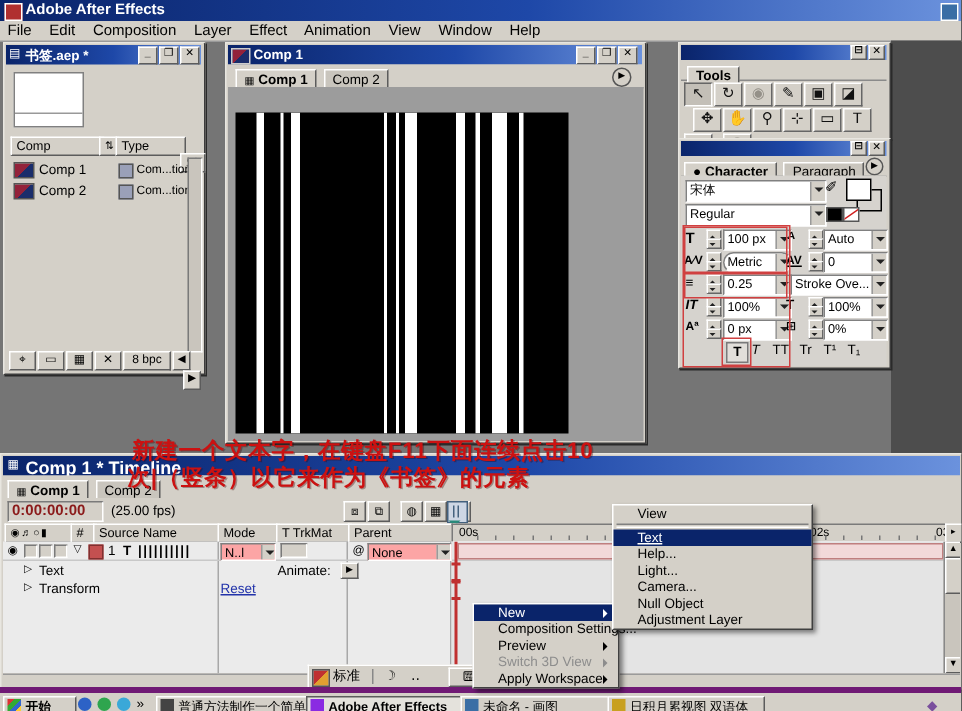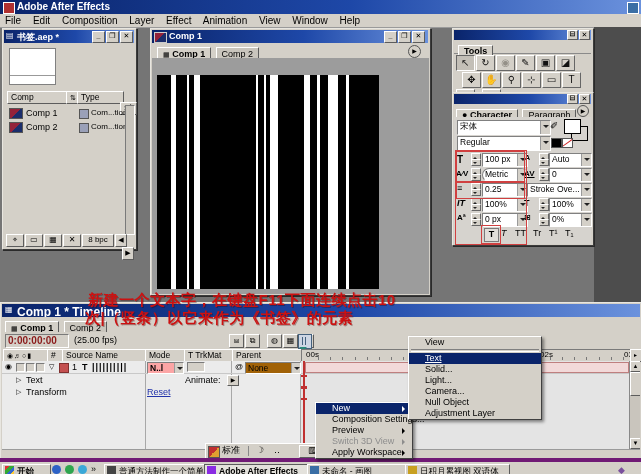--- a/index.html
+++ b/index.html
@@ -370,24 +370,24 @@
       <div class="abs" style="left:0;top:0;width:638px;height:12px;border-bottom:1px solid #c8c8c8;">
         <span class="abs rowtxt" style="left:3px;font-size:8px;">◉</span>
         <span class="tinybox" style="left:14px;top:2px;"></span>
         <span class="tinybox" style="left:24px;top:2px;"></span>
         <span class="tinybox" style="left:34px;top:2px;"></span>
         <span class="abs rowtxt" style="left:47px;font-size:7px;">▽</span>
         <span class="abs" style="left:57px;top:2px;width:8px;height:8px;background:#c45050;border:1px solid #803030;"></span>
         <span class="abs rowtxt" style="left:70px;">1</span>
         <span class="abs rowtxt" style="left:80px;font-weight:bold;">T</span>
         <span class="abs rowtxt" style="left:90px;font-weight:bold;letter-spacing:1px;">||||||||||</span>
-        <span class="combo" style="left:145px;top:1px;width:33px;height:10px;background:#fca5a5;font-weight:bold;"><span>N..l</span><span class="dd" style="width:8px;"></span></span>
+        <span class="combo" style="left:145px;top:1px;width:33px;height:10px;background:#fca5a5;"><span>N..l</span><span class="dd" style="width:8px;"></span></span>
         <span class="tinybox" style="left:185px;top:1px;width:16px;height:8px;"></span>
         <span class="abs rowtxt" style="left:233px;font-size:8px;">@</span>
-        <span class="combo" style="left:243px;top:1px;width:52px;height:10px;background:#a16207;"><span>None</span><span class="dd" style="width:8px;"></span></span>
+        <span class="combo" style="left:243px;top:1px;width:52px;height:10px;background:#fca5a5;"><span>None</span><span class="dd" style="width:8px;"></span></span>
       </div>
 
       <div class="abs" style="left:303px;top:1px;width:322px;height:9px;background:#f2d9d9;border:1px solid #bf7f7f;"></div>
 
       <div class="abs" style="left:0;top:13px;width:638px;height:12px;">
         <span class="abs rowtxt" style="left:14px;font-size:7px;">▷</span>
         <span class="abs rowtxt" style="left:24px;">Text</span>
         <span class="abs rowtxt" style="left:183px;">Animate:</span>
         <span class="abs wbtn" style="left:224px;top:1px;width:10px;height:9px;line-height:9px;font-size:6px;">▶</span>
       </div>
@@ -419,21 +419,21 @@
     <div class="mi"><span>Composition Settings...</span></div>
     <div class="mi"><span>Preview</span><span class="subarr"></span></div>
     <div class="mi dis"><span>Switch 3D View</span><span class="subarr"></span></div>
     <div class="mi"><span>Apply Workspace</span><span class="subarr"></span></div>
   </div>
 
   <div class="abs menu" style="left:408px;top:336px;width:132px;">
     <div class="mi"><span>View</span></div>
     <div class="msep"></div>
     <div class="mi hl"><span style="text-decoration:underline;">Text</span></div>
-    <div class="mi"><span>Solid...</span></div>
+    <div class="mi"><span>Help...</span></div>
     <div class="mi"><span>Light...</span></div>
     <div class="mi"><span>Camera...</span></div>
     <div class="mi"><span>Null Object</span></div>
     <div class="mi"><span>Adjustment Layer</span></div>
   </div>
 
   <div class="abs raised" style="left:205px;top:443px;width:131px;height:14px;z-index:70;font-size:9px;line-height:13px;">
     <span class="abs" style="left:2px;top:2px;width:10px;height:10px;background:linear-gradient(135deg,#c03030 50%,#e0a030 50%);border:1px solid #555;"></span>
     <span class="abs" style="left:16px;top:0;">标准</span>
     <span class="abs" style="left:42px;top:2px;width:1px;height:10px;background:#888;"></span>

